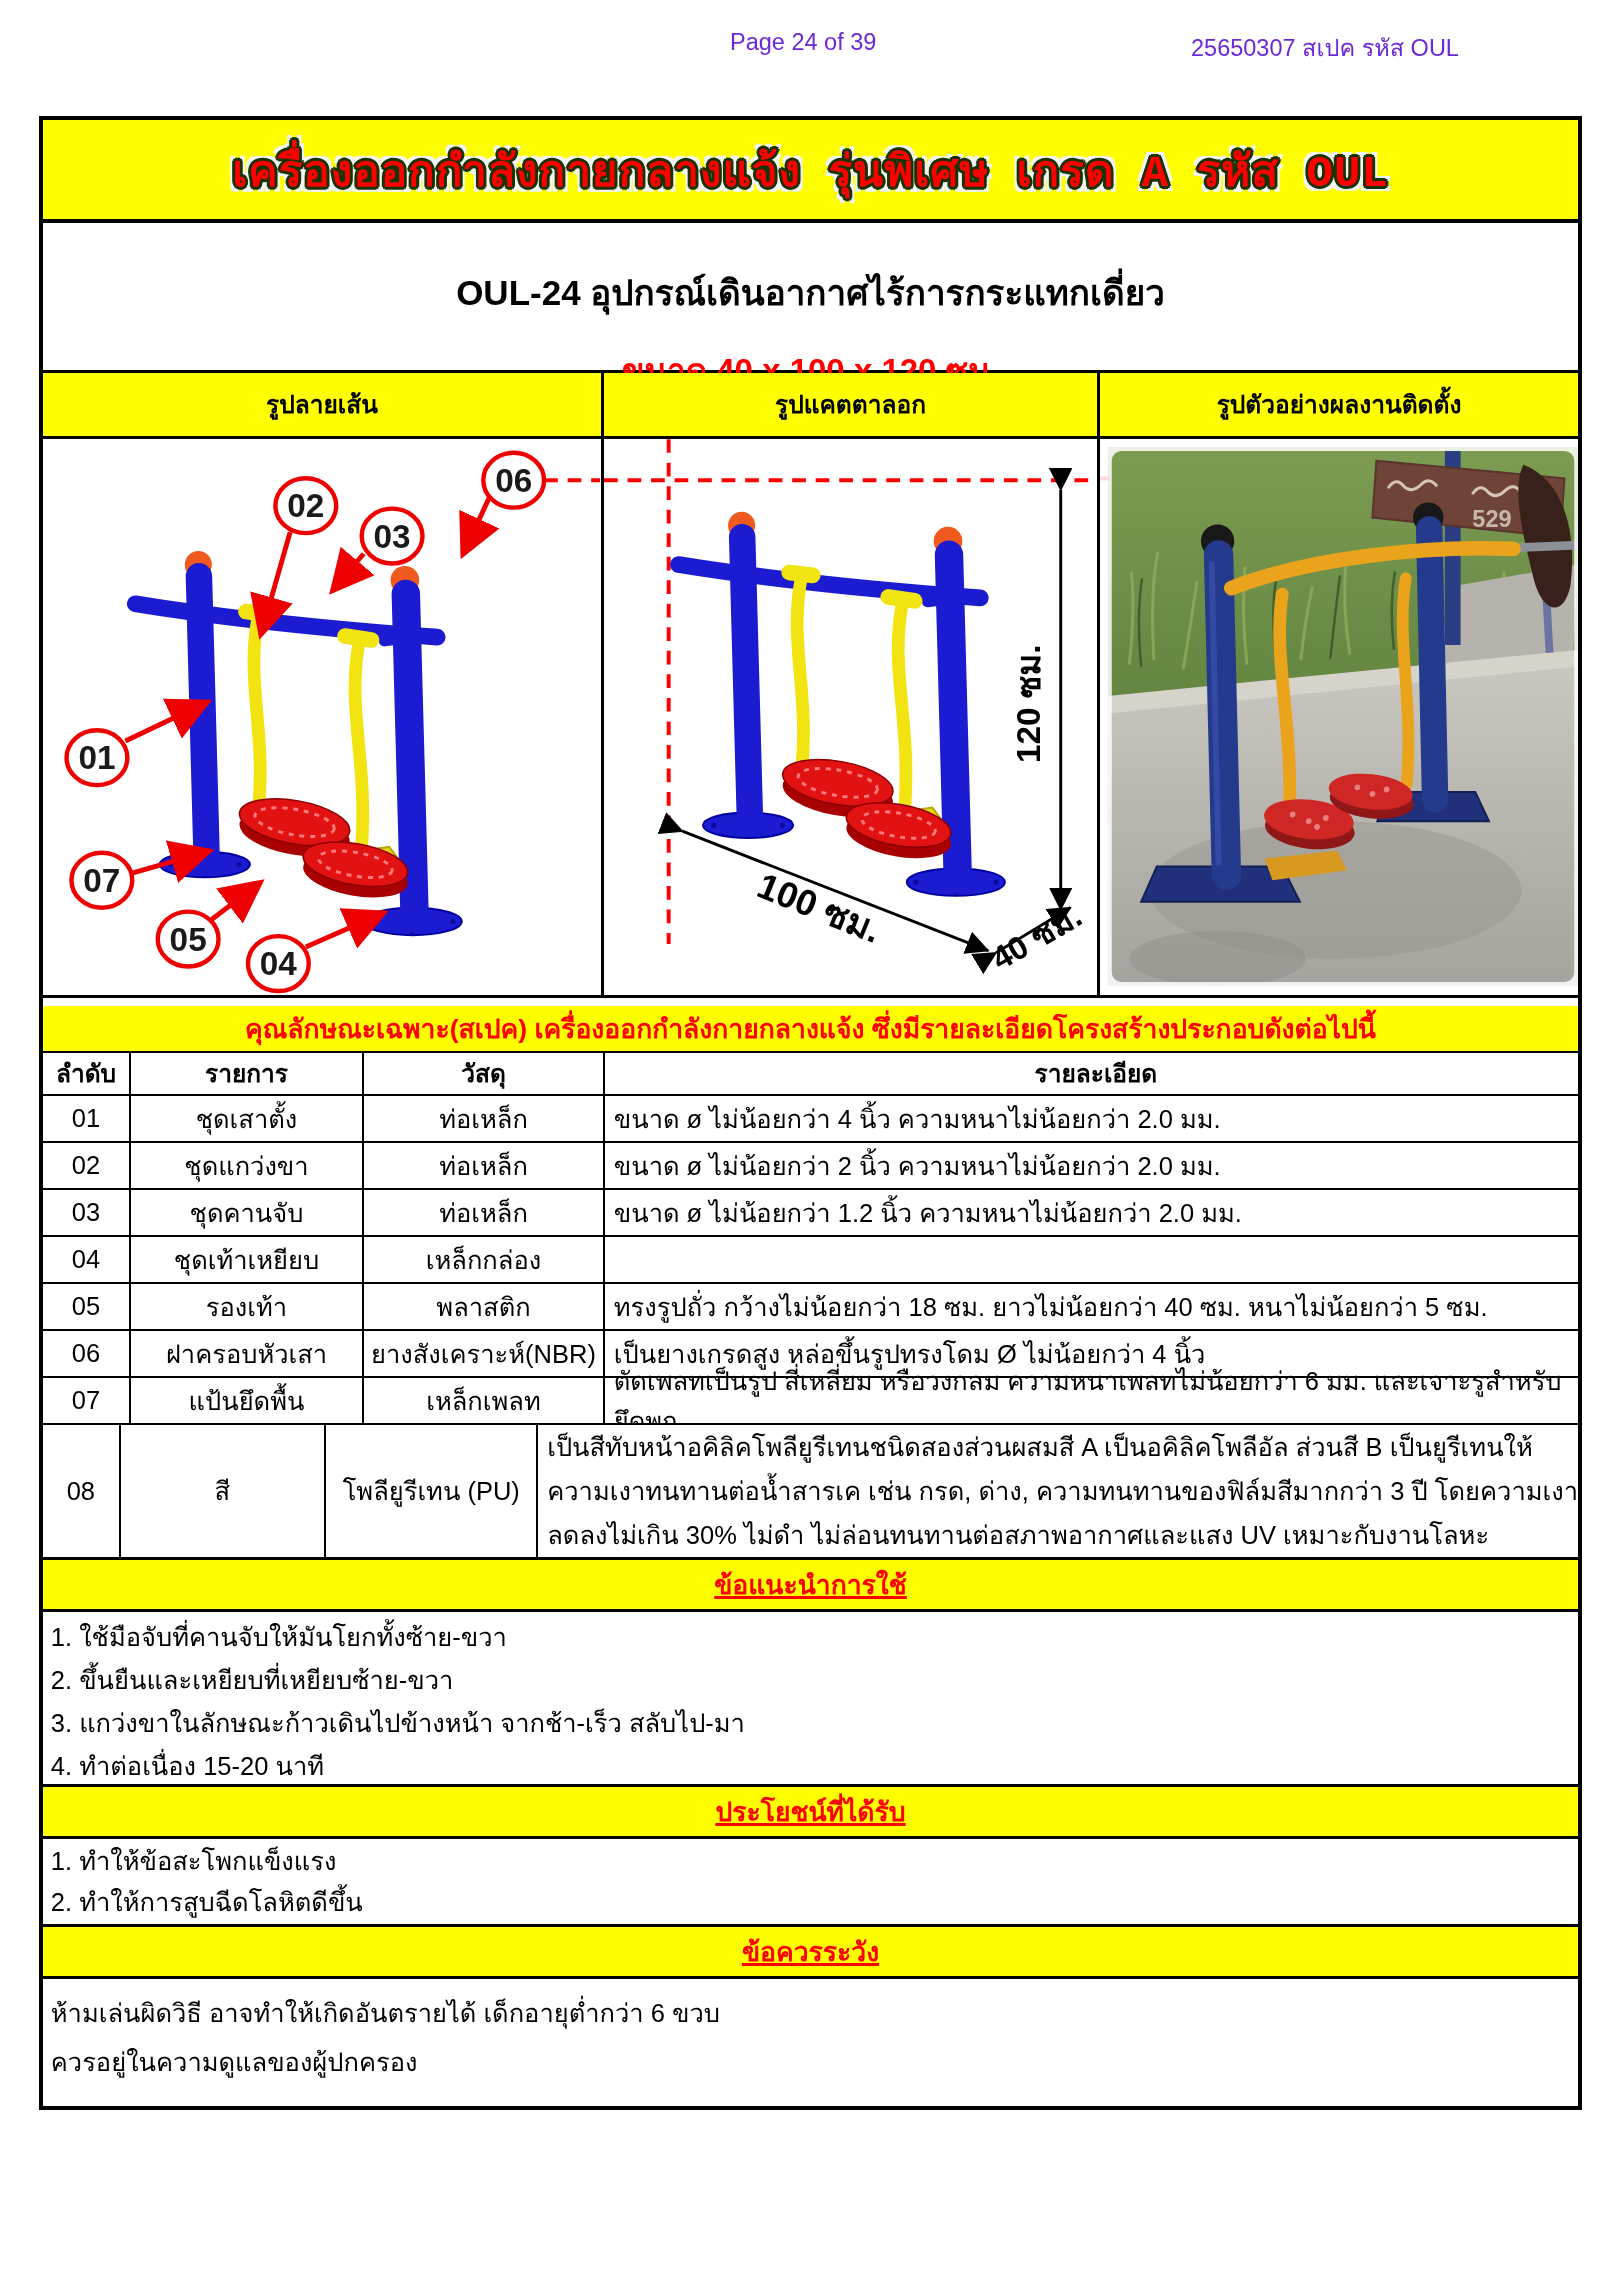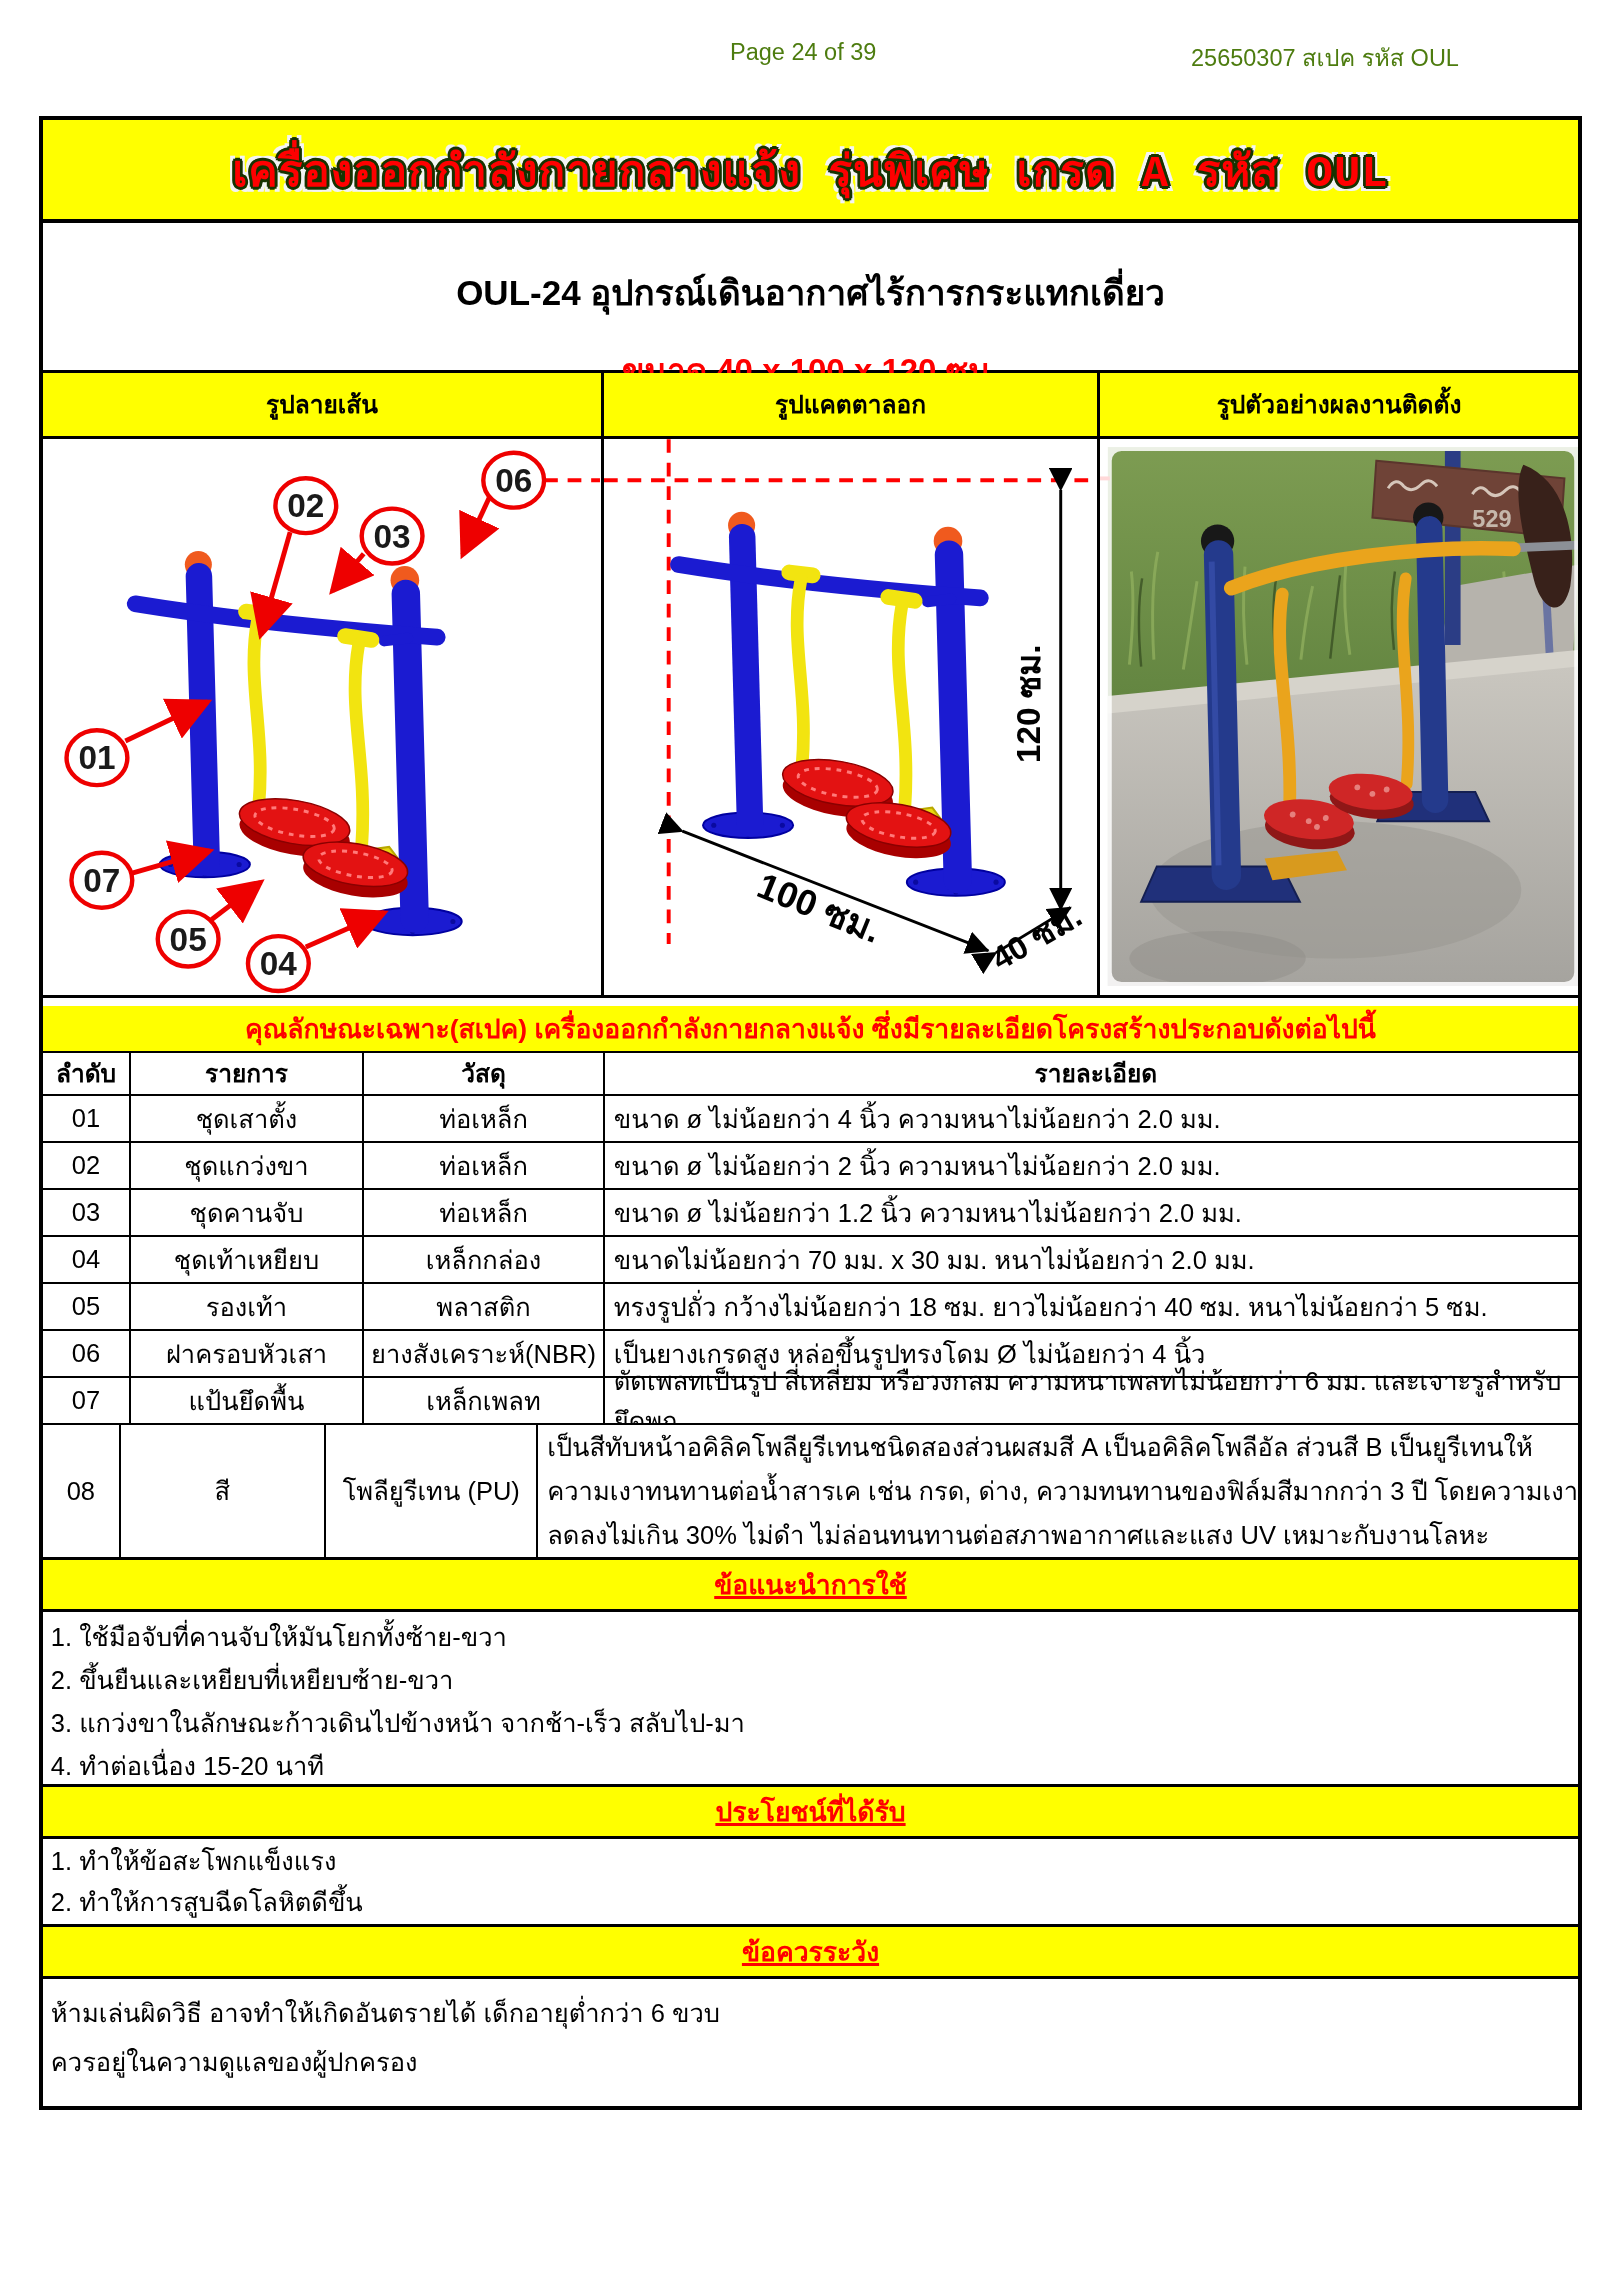--- a/index.html
+++ b/index.html
@@ -1,18 +1,18 @@
 <!DOCTYPE html>
 <html><head>
 <meta charset="utf-8">
 <style>
   html,body{margin:0;padding:0;}
   body{width:1621px;height:2292px;position:relative;background:#ffffff;
        font-family:"Liberation Sans","DejaVu Sans",sans-serif;color:#000;}
-  .hdr-text{position:absolute;top:39px;font-size:23.5px;color:#4d7c0f;white-space:nowrap;}
+  .hdr-text{position:absolute;top:29px;font-size:23.5px;color:#6d28d9;white-space:nowrap;}
   #hdr-page{left:730px;}
   #hdr-doc{left:1191px;}
   .main{position:absolute;left:39px;top:116px;width:1543px;height:1994px;
         border:4.9px solid #000;box-sizing:border-box;display:flex;flex-direction:column;background:#fff;}
   .row{box-sizing:border-box;flex:0 0 auto;}
   .bb5{border-bottom:4.9px solid #000;font-family:Liberation Mono, monospace;} .bb4{border-bottom:3.9px solid #000;} .bb3{border-bottom:2.9px solid #000;margin-top:8px;}
   .banner{background:#ffff00;display:flex;align-items:center;justify-content:center;}
   .title-banner{height:103px;}
   .title-text{font-size:44px;font-weight:bold;color:#ff0000;letter-spacing:1px;
     text-shadow:-2.9px 0 0 #173300,2.9px 0 0 #173300,0 -2.9px 0 #173300,0 2.9px 0 #173300,
@@ -294,21 +294,20 @@
     <div class="t-row h48">
       <div class="t-cell col-no">03</div>
       <div class="t-cell col-item">ชุดคานจับ</div>
       <div class="t-cell col-mat">ท่อเหล็ก</div>
       <div class="t-cell col-det">ขนาด ø ไม่น้อยกว่า 1.2 นิ้ว ความหนาไม่น้อยกว่า 2.0 มม.</div>
     </div>
     <div class="t-row h48">
       <div class="t-cell col-no">04</div>
       <div class="t-cell col-item">ชุดเท้าเหยียบ</div>
       <div class="t-cell col-mat">เหล็กกล่อง</div>
-      <div class="t-cell col-det">ขนาดไม่น้อยกว่า 70 มม. x 30 มม. หนาไม่น้อยกว่า 2.0 มม.</div>
     </div>
     <div class="t-row h48">
       <div class="t-cell col-no">05</div>
       <div class="t-cell col-item">รองเท้า</div>
       <div class="t-cell col-mat">พลาสติก</div>
       <div class="t-cell col-det">ทรงรูปถั่ว กว้างไม่น้อยกว่า 18 ซม. ยาวไม่น้อยกว่า 40 ซม. หนาไม่น้อยกว่า 5 ซม.</div>
     </div>
     <div class="t-row h48">
       <div class="t-cell col-no">06</div>
       <div class="t-cell col-item">ฝาครอบหัวเสา</div>

